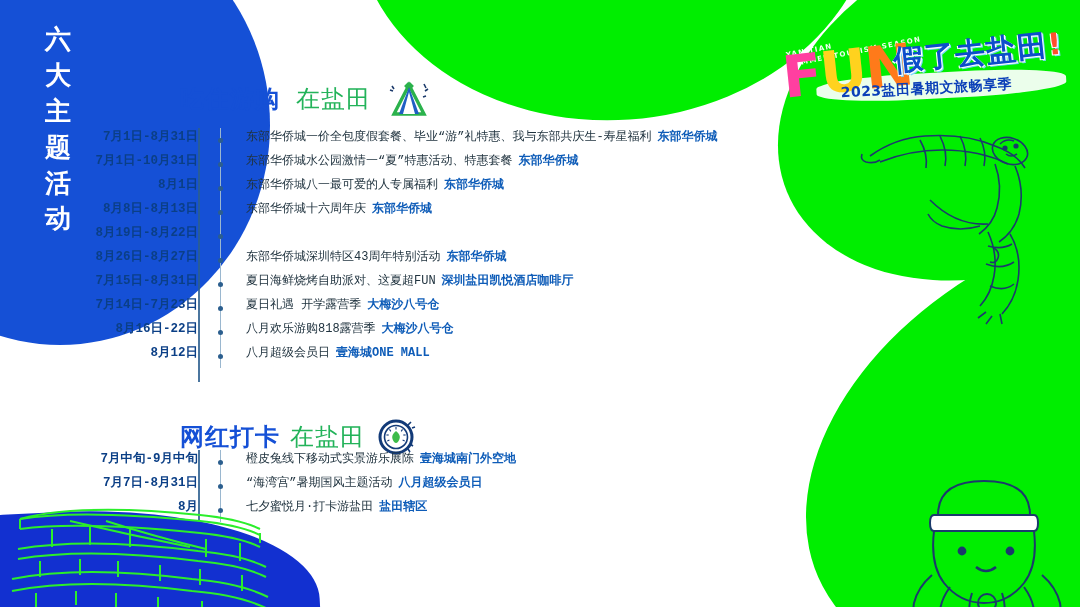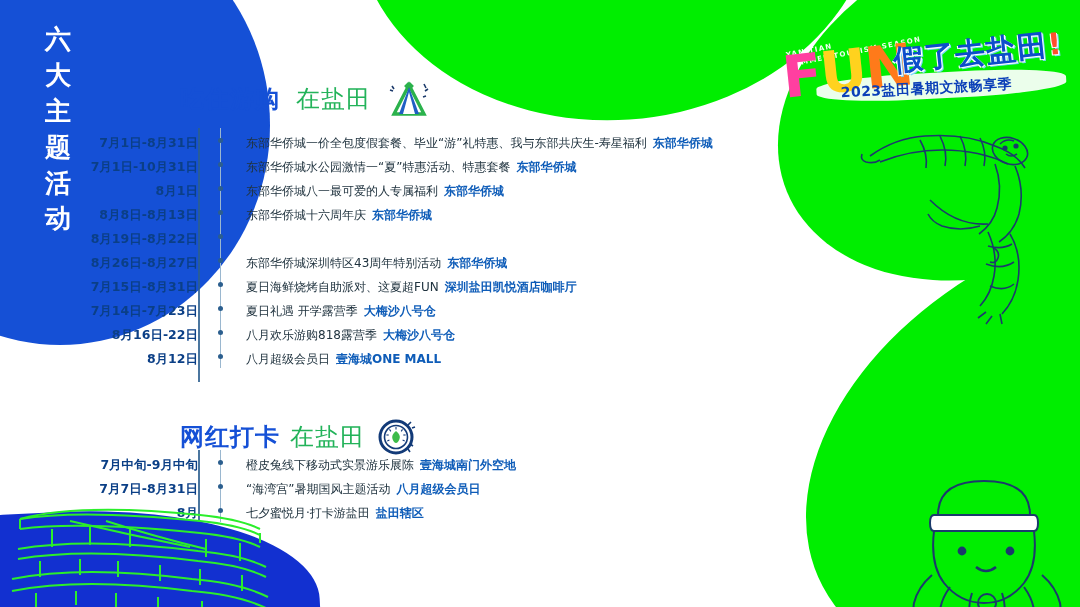--- a/index.html
+++ b/index.html
@@ -87,21 +87,21 @@
     position:absolute;left:40px;top:60px;width:250px;height:26px;
     background:#fff;border-radius:40%;transform:rotate(3deg);opacity:.92;
   }
 
   .section-head{position:absolute;display:flex;align-items:center;gap:10px;}
   .sh-blue{color:#1550d6;font-size:24px;font-weight:bold;letter-spacing:1px;}
   .sh-green{color:#23b35a;font-size:24px;font-weight:normal;letter-spacing:1px;}
   .sh-icon{width:44px;height:42px;position:relative;}
 
   .list{position:absolute;}
-  .row{display:flex;align-items:flex-end;height:24px;}
+  .row{display:flex;align-items:flex-start;height:24px;font-family:Liberation Mono, monospace;}
   .r-date{
     width:122px;text-align:right;
     color:#0b3f86;font-size:12.5px;font-weight:bold;white-space:nowrap;
     padding-right:10px;
   }
   .r-rail{
     width:26px;height:24px;position:relative;flex:none;
   }
   .r-rail:before{
     content:"";position:absolute;left:12px;top:0;width:1px;height:24px;

